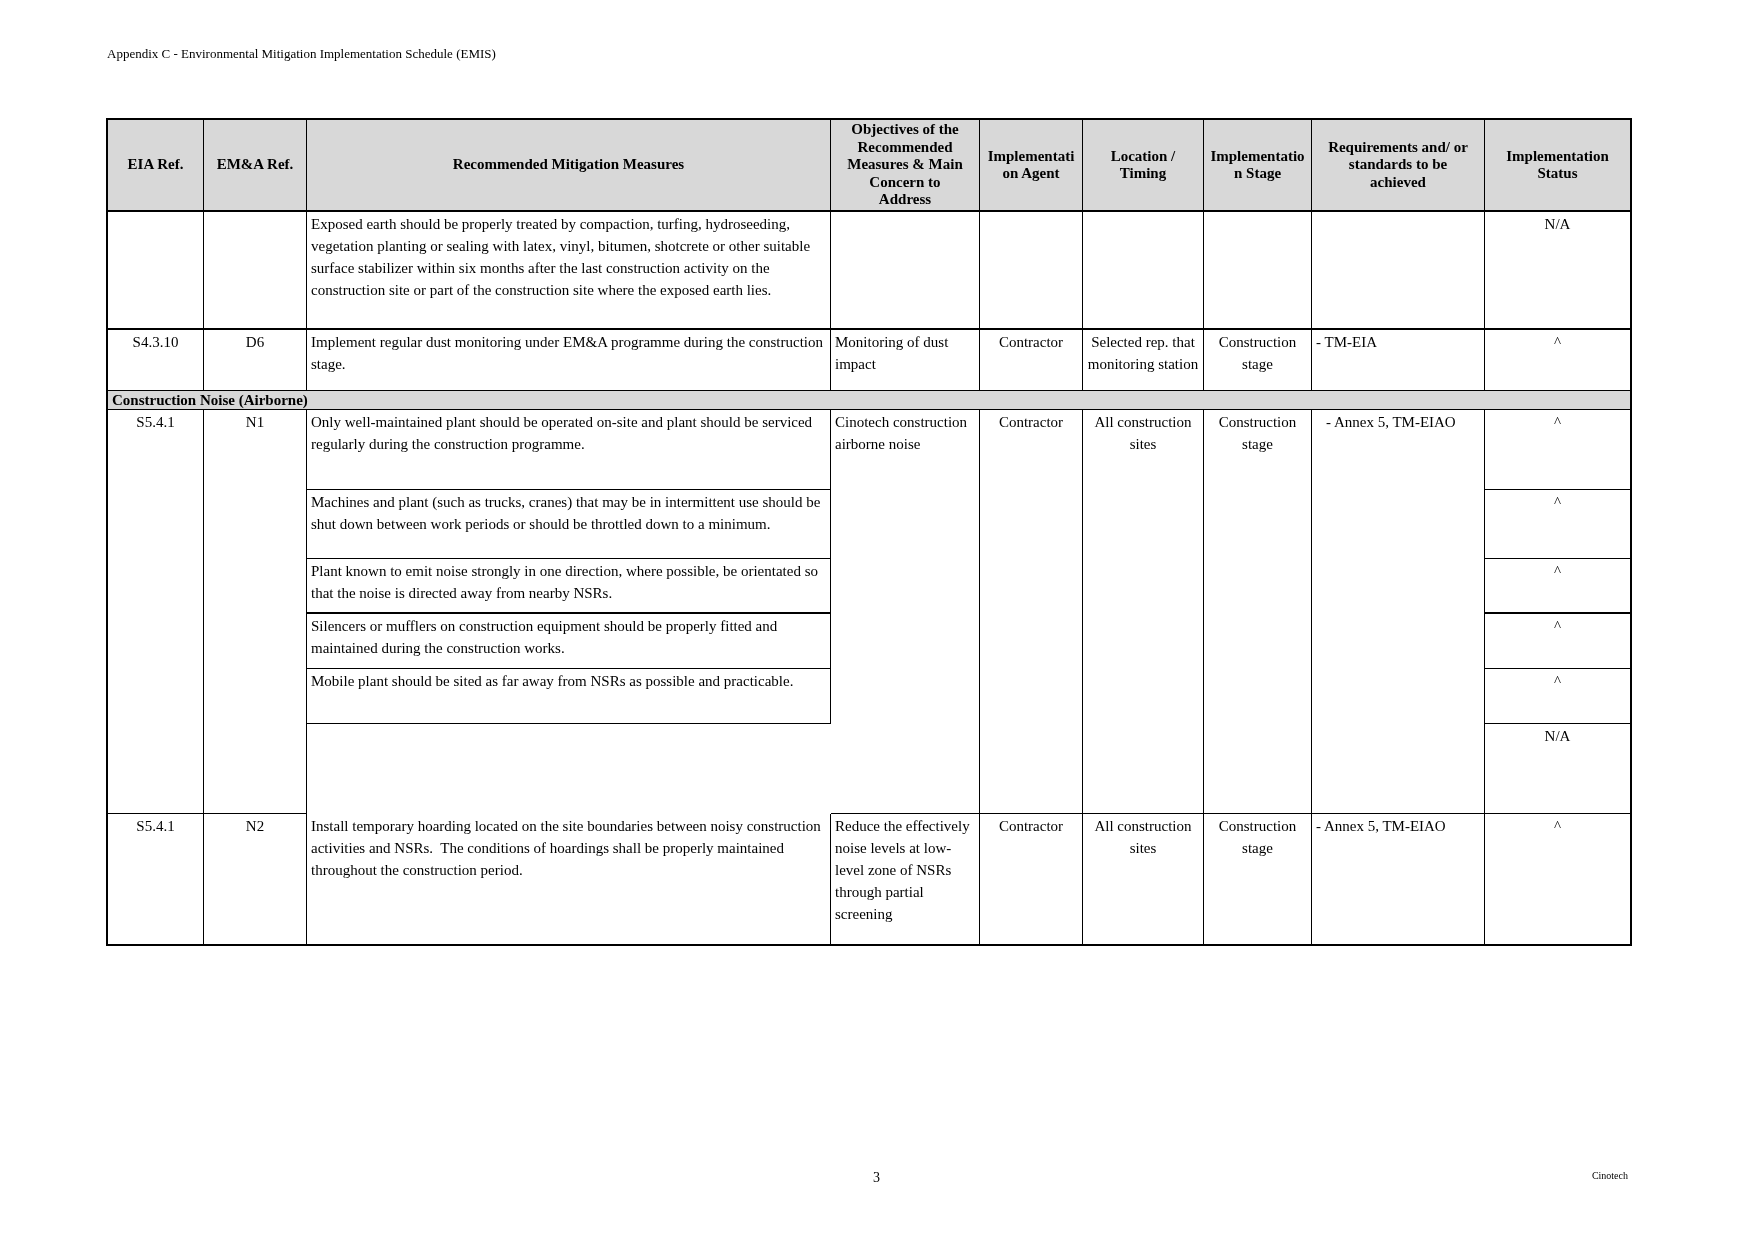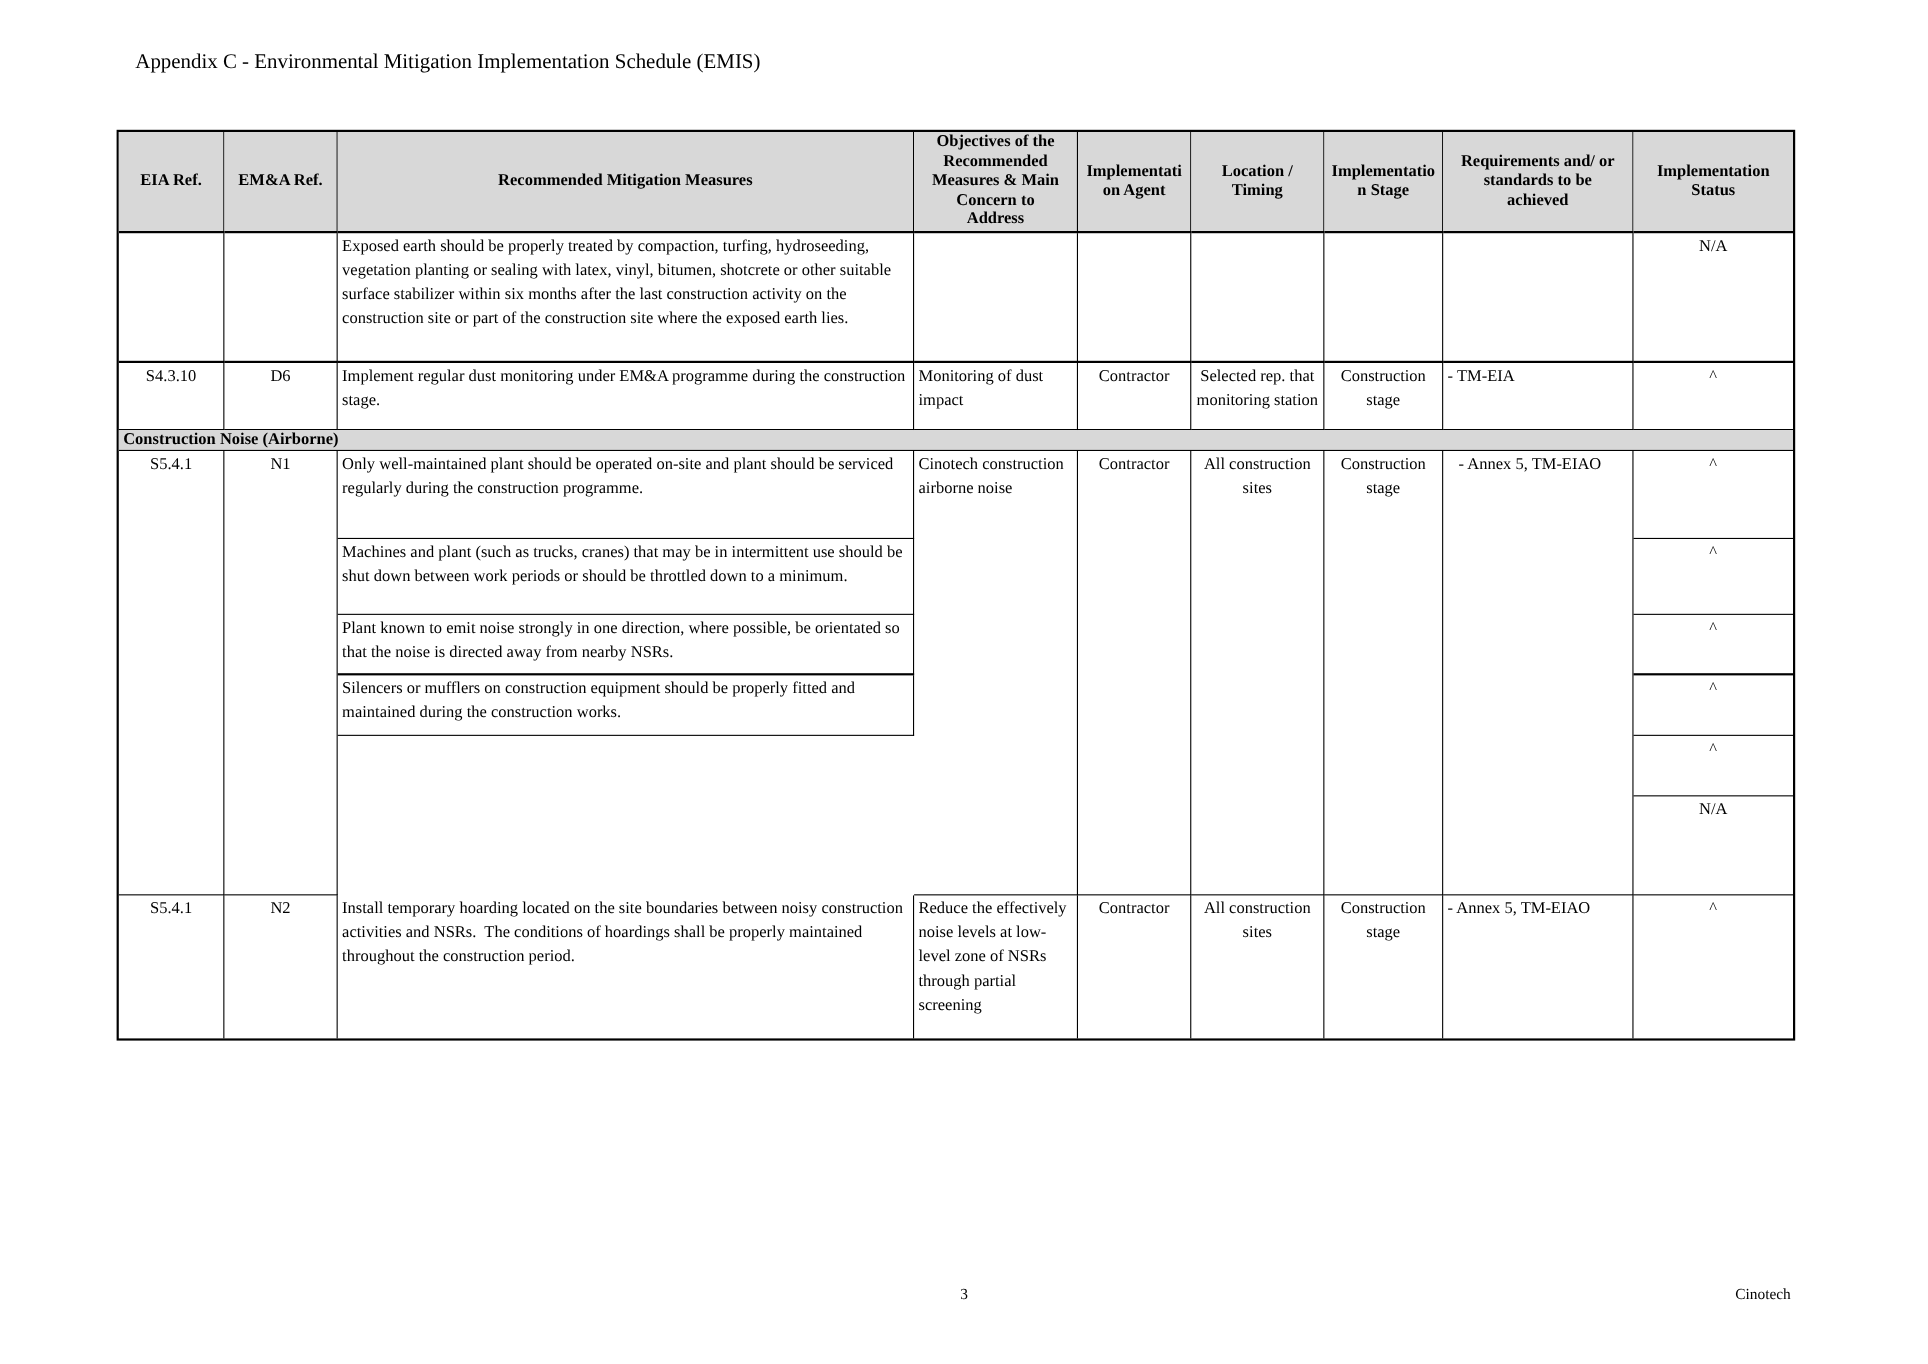--- a/index.html
+++ b/index.html
@@ -4,22 +4,22 @@
 <style>
   html,body { margin:0; padding:0; background:#ffffff; }
   body {
     width:1753px; height:1240px;
     font-family:"Liberation Serif","DejaVu Serif",serif;
     color:#000;
   }
   .page { position:relative; width:1753px; height:1240px; overflow:hidden; }
 
   .doc-title {
-    position:absolute; left:123px; top:46px;
-    font-size:19px; white-space:nowrap;
+    position:absolute; left:107px; top:46px;
+    font-size:13px; white-space:nowrap;
   }
 
   .emis-table {
     position:absolute; left:106px; top:118px;
     display:grid;
     grid-template-columns:96px 103px 524px 149px 103px 121px 108px 173px 145px;
     grid-template-rows:92px 118px 61px 19px 80px 69px 55px 55px 55px 90px 130px;
     border:2px solid #000;
     background:#fff;
   }
@@ -55,21 +55,21 @@
   .lastrow { border-bottom:none; }
   .thick { border-bottom-width:2px; }
   .req-indent { padding-left:14px; }
 
   .page-num {
     position:absolute; left:0; top:1170px; width:1753px;
     text-align:center; font-size:14px;
   }
   .company {
     position:absolute; left:1478px; top:1170px; width:150px;
-    text-align:right; font-size:14px;
+    text-align:right; font-size:10px;
   }
 </style>
 </head>
 <body>
 
 <div class="page">
 
   <div class="doc-title">Appendix C - Environmental Mitigation Implementation Schedule (EMIS)</div>
 
   <div class="emis-table">
@@ -129,20 +129,21 @@
 
     <div class="cell" style="grid-area:6/3/7/4">Machines and plant (such as trucks, cranes) that may be in intermittent use should be shut down between work periods or should be throttled down to a minimum.</div>
     <div class="cell ctr lastcol" style="grid-area:6/9/7/10">^</div>
 
     <div class="cell thick" style="grid-area:7/3/8/4">Plant known to emit noise strongly in one direction, where possible, be orientated so that the noise is directed away from nearby NSRs.</div>
     <div class="cell ctr thick lastcol" style="grid-area:7/9/8/10">^</div>
 
     <div class="cell" style="grid-area:8/3/9/4">Silencers or mufflers on construction equipment should be properly fitted and maintained during the construction works.</div>
     <div class="cell ctr lastcol" style="grid-area:8/9/9/10">^</div>
 
+    <div class="cell" style="grid-area:9/3/10/4">Mobile plant should be sited as far away from NSRs as possible and practicable.</div>
     <div class="cell ctr lastcol" style="grid-area:9/9/10/10">^</div>
 
     <div class="cell ctr lastcol" style="grid-area:10/9/11/10">N/A</div>
 
     <div class="cell ctr lastrow" style="grid-area:11/1/12/2">S5.4.1</div>
     <div class="cell ctr lastrow" style="grid-area:11/2/12/3">N2</div>
     <div class="cell lastrow" style="grid-area:11/3/12/4">Install temporary hoarding located on the site boundaries between noisy construction activities and NSRs.  The conditions of hoardings shall be properly maintained throughout the construction period.</div>
     <div class="cell lastrow" style="grid-area:11/4/12/5">Reduce the effectively noise levels at low-level zone of NSRs through partial screening</div>
     <div class="cell ctr lastrow" style="grid-area:11/5/12/6">Contractor</div>
     <div class="cell ctr lastrow" style="grid-area:11/6/12/7">All construction sites</div>

